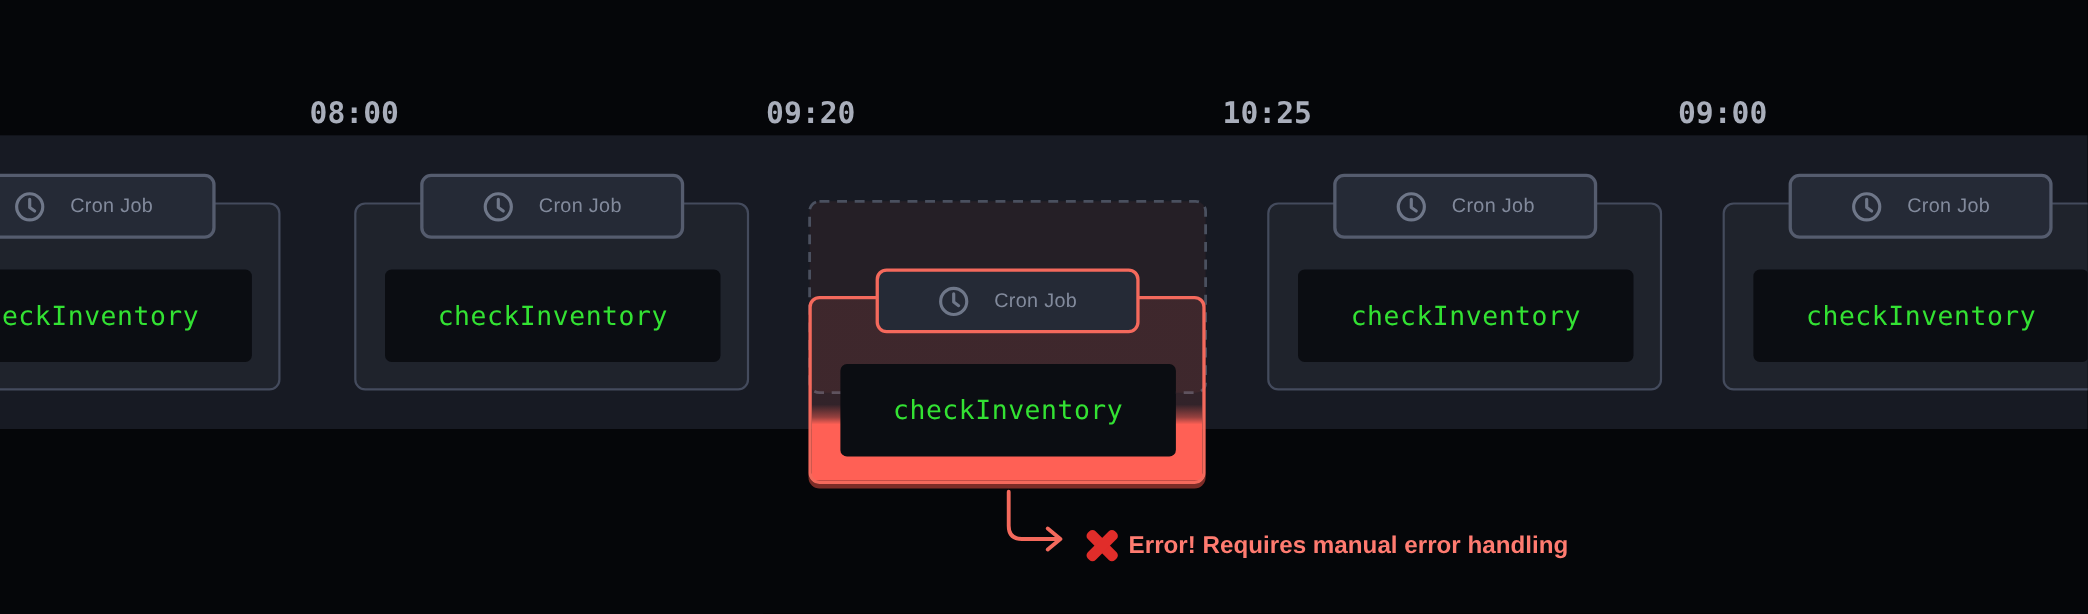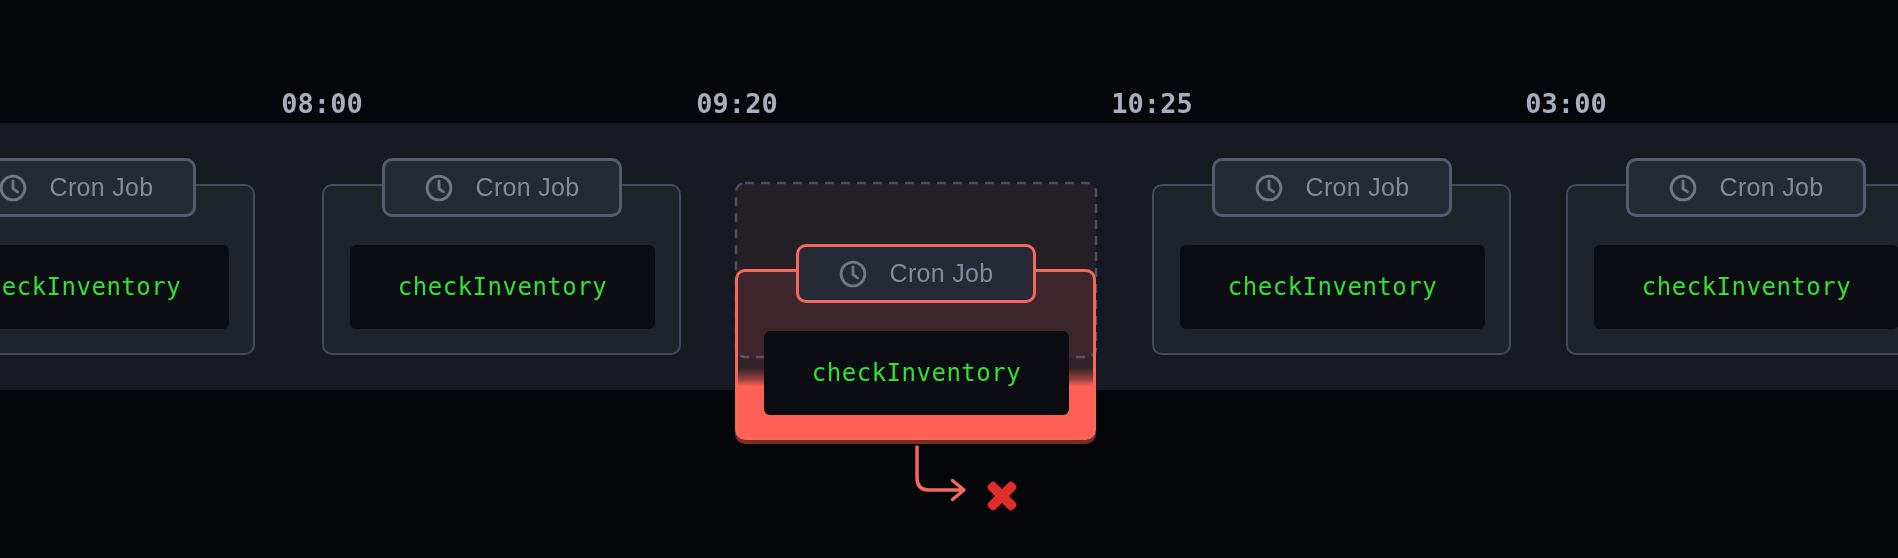--- a/index.html
+++ b/index.html
@@ -34,21 +34,21 @@
   .card{
     position:absolute;left:0;top:184px;width:359px;height:171px;z-index:2;
     background:var(--card-bg);border:2px solid var(--card-border);border-radius:10px;
   }
   .badge{
     position:absolute;left:50%;transform:translateX(-50%);top:-28px;
     width:240px;height:59px;z-index:3;
     background:var(--badge-bg);border:3px solid var(--badge-border);border-radius:10px;
     display:flex;align-items:center;justify-content:center;gap:22px;
   }
-  .badge-label{font-size:25px;letter-spacing:.3px;color:var(--badge-text)}
+  .badge-label{font-size:18px;letter-spacing:.3px;color:var(--badge-text)}
   .clock{width:30px;height:30px;flex:0 0 auto}
   .clock circle,.clock polyline{fill:none;stroke:var(--badge-icon);stroke-width:2.3;stroke-linecap:round;stroke-linejoin:round}
 
   .codebox{
     position:absolute;left:26px;top:59px;width:305px;height:84px;z-index:2;
     background:var(--code-bg);border-radius:6px;
     display:flex;align-items:center;justify-content:center;
   }
   .code{font-family:"DejaVu Sans Mono",monospace;font-size:24px;color:var(--code-text);letter-spacing:.5px;white-space:nowrap}
 
@@ -143,21 +143,21 @@
           <polyline points="12 6.5 12 12.5 15.6 15.1"></polyline>
         </svg>
         <span class="badge-label">Cron Job</span>
       </div>
       <div class="codebox">
         <span class="code">checkInventory</span>
       </div>
     </div>
   </div>
       <div class="slot" style="left: 1566px;">
-    <div class="time">03:00</div>
+    <div class="time">09:00</div>
 
     <div class="card">
       <div class="badge">
         <svg class="clock" viewBox="0 0 24 24">
           <circle cx="12" cy="12" r="9.5"></circle>
           <polyline points="12 6.5 12 12.5 15.6 15.1"></polyline>
         </svg>
         <span class="badge-label">Cron Job</span>
       </div>
       <div class="codebox">
@@ -169,14 +169,15 @@
 
   <svg class="arrow" width="1898" height="558" viewBox="0 0 1898 558">
     <path d="M917 447 L917 478 Q917 490 929 490 L963 490 M952.5 480.5 L964 490 L952.5 499.5"></path>
   </svg>
 
   <div class="annotation">
     <span class="cross">
         <i></i>
         <i></i>
       </span>
+    <span class="annotation-text">Error! Requires manual error handling</span>
   </div>
 </div>
 
 </body></html>

